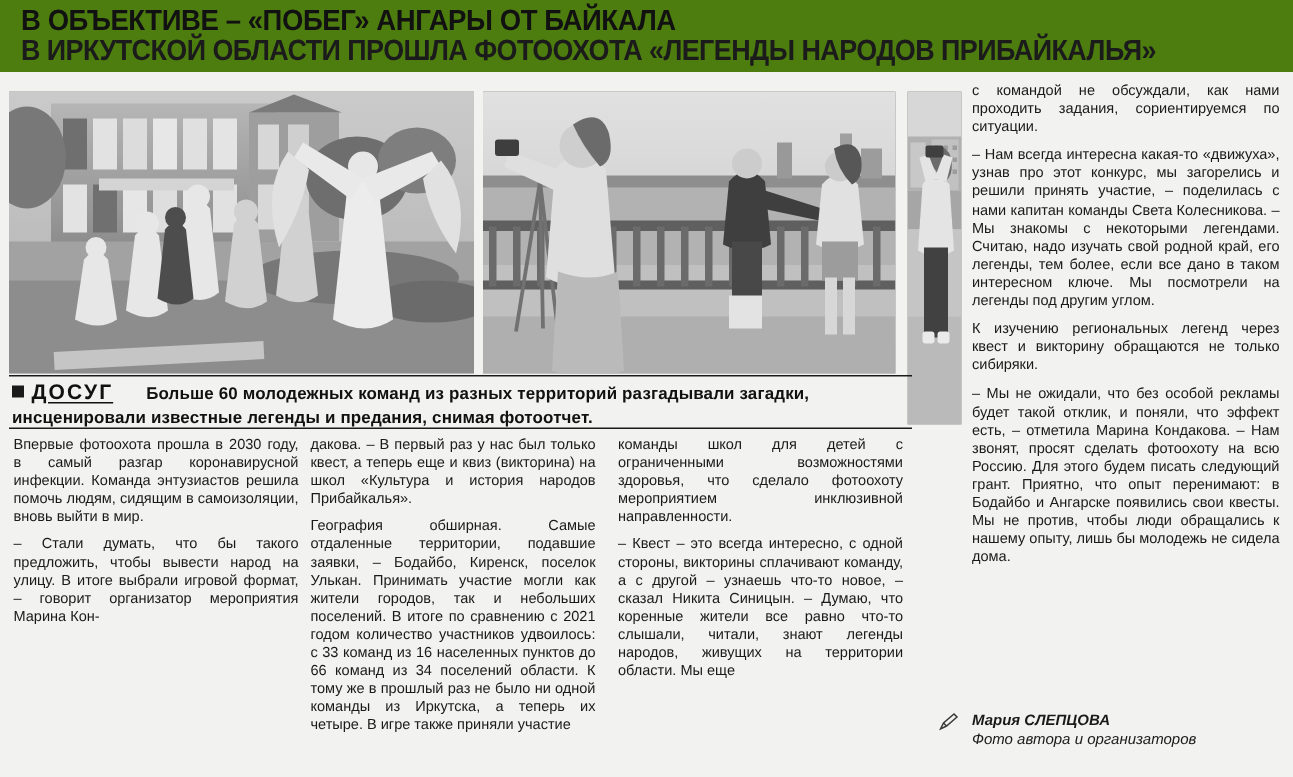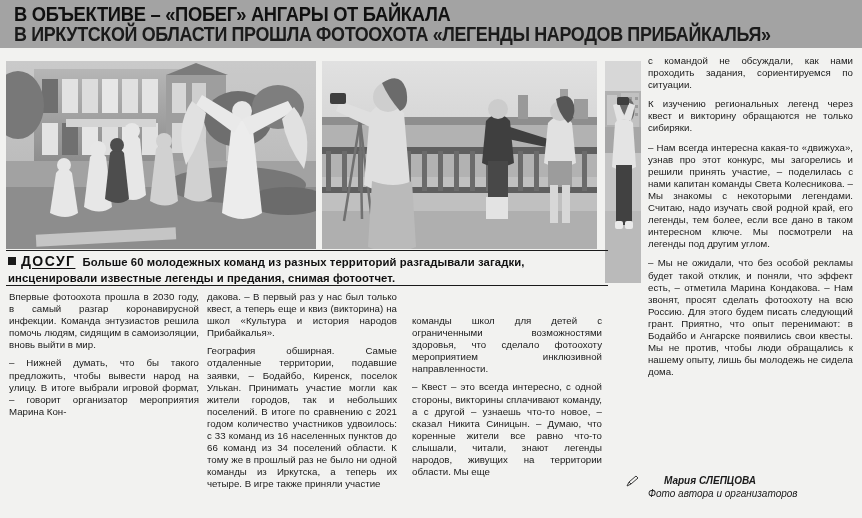--- a/index.html
+++ b/index.html
@@ -23,21 +23,21 @@
     padding: 0;
   }
 
   
   .masthead {
     position: absolute;
     left: 0;
     top: 0;
     width: 862px;
     height: 48px;
-    background: #a3a3a3;
+    background: #4d7c0f;
   }
   .kicker {
     position: absolute;
     left: 14px;
     top: 4px;
     font-weight: bold;
     font-size: 19.5px;
     letter-spacing: -0.3px;
     line-height: 20px;
     transform: scaleX(0.94);
@@ -97,20 +97,21 @@
     font-size: 14px;
     letter-spacing: 1.4px;
     text-decoration: underline;
     text-underline-offset: 2px;
     margin-right: 7px;
   }
   .lead .leadtext {
     font-weight: bold;
     font-size: 11.3px;
     letter-spacing: 0.1px;
+    margin-left: 15px;
   }
 
   .rule {
     position: absolute;
     background: #1a1a1a;
   }
   #rule-top  { left: 6px; top: 250px; width: 602px; height: 1px; }
   #rule-bot  { left: 6px; top: 285px; width: 602px; height: 1px; }
 
   
@@ -120,21 +121,21 @@
     line-height: 12.1px;
     text-align: justify;
     color: #1a1a1a;
     -webkit-hyphens: none;
     hyphens: none;
   }
   .col p { margin: 0 0 6px 0; }
 
   #col1 { left: 9px;   top: 291px; width: 190px; }
   #col2 { left: 207px; top: 291px; width: 190px; }
-  #col3 { left: 412px; top: 291px; width: 190px; margin-top: 24px; }
+  #col3 { left: 412px; top: 291px; width: 190px; }
   #col4 { left: 648px; top: 55px;  width: 205px; }
 
   
   #col4 p { margin: 0 0 7px 0; }
 
   .byline {
     position: absolute;
     left: 648px;
     top: 474px;
     width: 205px;
@@ -143,21 +144,21 @@
     line-height: 13px;
     color: #1a1a1a;
   }
   .byline .pen {
     position: absolute;
     left: -22px;
     top: 1px;
     width: 14px;
     height: 12px;
   }
-  .byline .name { font-weight: bold; font-style: italic; margin-left: 16px; }
+  .byline .name { font-weight: bold; font-style: italic; }
   .byline .credit { font-style: italic; }
 </style>
 </head>
 <body>
 
 <div class="page">
 
   <div class="masthead">
     <div class="kicker">В ОБЪЕКТИВЕ – «ПОБЕГ» АНГАРЫ ОТ БАЙКАЛА</div>
     <div class="headline">В ИРКУТСКОЙ ОБЛАСТИ ПРОШЛА ФОТООХОТА «ЛЕГЕНДЫ НАРОДОВ ПРИБАЙКАЛЬЯ»</div>
@@ -353,37 +354,37 @@
   </div>
 
   <div class="rule" id="rule-top"></div>
   <div class="lead">
     <span class="sq"></span><span class="rubric">ДОСУГ</span><span class="leadtext">Больше 60 молодежных команд из разных территорий разгадывали загадки, инсценировали известные легенды и предания, снимая фотоотчет.</span>
   </div>
   <div class="rule" id="rule-bot"></div>
 
   <div class="col" id="col1">
     <p>Впервые фотоохота прошла в 2030 году, в самый разгар коронавирусной инфекции. Команда энтузиастов решила помочь людям, сидящим в самоизоляции, вновь выйти в мир.</p>
-    <p>– Нижней думать, что бы такого предложить, чтобы вывести народ на улицу. В итоге выбрали игровой формат, – говорит организатор мероприятия Марина Кон-</p>
+    <p>– Стали думать, что бы такого предложить, чтобы вывести народ на улицу. В итоге выбрали игровой формат, – говорит организатор мероприятия Марина Кон-</p>
   </div>
 
   <div class="col" id="col2">
     <p>дакова. – В первый раз у нас был только квест, а теперь еще и квиз (викторина) на школ «Культура и история народов Прибайкалья».</p>
     <p>География обширная. Самые отдаленные территории, подавшие заявки, – Бодайбо, Киренск, поселок Улькан. Принимать участие могли как жители городов, так и небольших поселений. В итоге по сравнению с 2021 годом количество участников удвоилось: с 33 команд из 16 населенных пунктов до 66 команд из 34 поселений области. К тому же в прошлый раз не было ни одной команды из Иркутска, а теперь их четыре. В игре также приняли участие</p>
   </div>
 
   <div class="col" id="col3">
     <p>команды школ для детей с ограниченными возможностями здоровья, что сделало фотоохоту мероприятием инклюзивной направленности.</p>
     <p>– Квест – это всегда интересно, с одной стороны, викторины сплачивают команду, а с другой – узнаешь что-то новое, – сказал Никита Синицын. – Думаю, что коренные жители все равно что-то слышали, читали, знают легенды народов, живущих на территории области. Мы еще</p>
   </div>
 
   <div class="col" id="col4">
     <p>с командой не обсуждали, как нами проходить задания, сориентируемся по ситуации.</p>
+    <p>– Нам всегда интересна какая-то «движуха», узнав про этот конкурс, мы загорелись и решили принять участие, – поделилась с нами капитан команды Света Колесникова. – Мы знакомы с некоторыми легендами. Считаю, надо изучать свой родной край, его легенды, тем более, если все дано в таком интересном ключе. Мы посмотрели на легенды под другим углом.</p>
     <p>К изучению региональных легенд через квест и викторину обращаются не только сибиряки.</p>
-    <p>– Нам всегда интересна какая-то «движуха», узнав про этот конкурс, мы загорелись и решили принять участие, – поделилась с нами капитан команды Света Колесникова. – Мы знакомы с некоторыми легендами. Считаю, надо изучать свой родной край, его легенды, тем более, если все дано в таком интересном ключе. Мы посмотрели на легенды под другим углом.</p>
     <p>– Мы не ожидали, что без особой рекламы будет такой отклик, и поняли, что эффект есть, – отметила Марина Кондакова. – Нам звонят, просят сделать фотоохоту на всю Россию. Для этого будем писать следующий грант. Приятно, что опыт перенимают: в Бодайбо и Ангарске появились свои квесты. Мы не против, чтобы люди обращались к нашему опыту, лишь бы молодежь не сидела дома.</p>
   </div>
 
   <div class="byline">
     <svg class="pen" viewBox="0 0 14 12">
       <path d="M1 11 L3 7 L10 1 L12 3 L5 9 Z" fill="none" stroke="#3a3a3a" stroke-width="1"></path>
       <line x1="3" y1="7" x2="5" y2="9" stroke="#3a3a3a" stroke-width="1"></line>
     </svg>
     <div class="name">Мария СЛЕПЦОВА</div>
     <div class="credit">Фото автора и организаторов</div>

